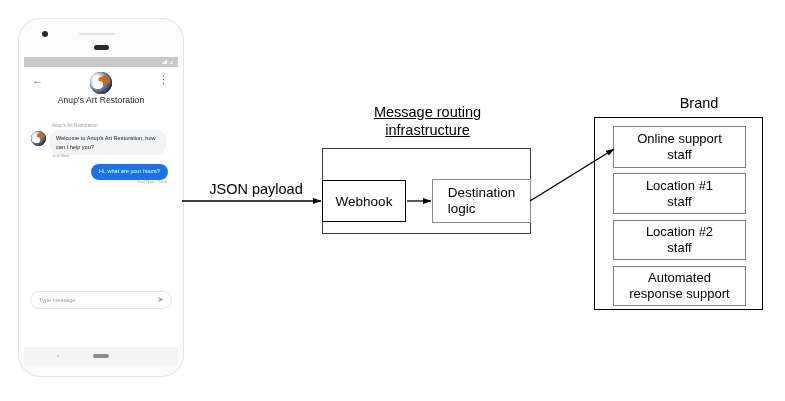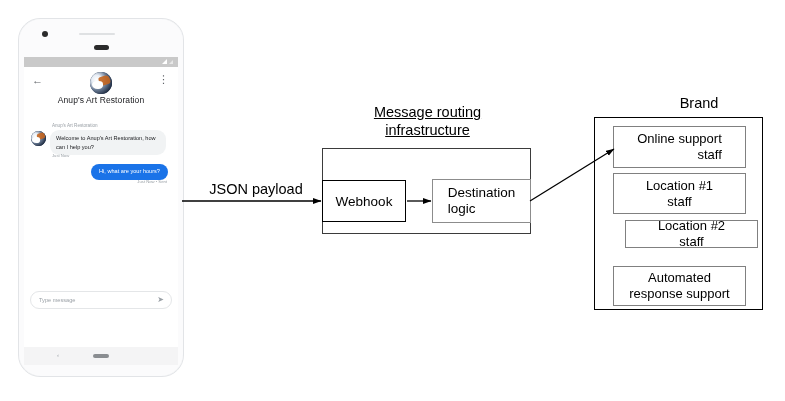--- a/index.html
+++ b/index.html
@@ -347,23 +347,23 @@
     background: #ffffff;
     display: flex;
     align-items: center;
     justify-content: center;
     text-align: center;
     font-size: 13px;
     line-height: 1.2;
     white-space: pre-line;
     color: #000;
   }
-  #brand-item-0 { top: 126px; height: 42px; text-align: right; }
+  #brand-item-0 { top: 126px; height: 42px; }
   #brand-item-1 { top: 173px; height: 41px; }
-  #brand-item-2 { top: 220px; height: 28px; margin-left: 12px; }
+  #brand-item-2 { top: 220px; height: 40px; }
   #brand-item-3 { top: 266px; height: 40px; }
 
   #json-label {
     left: 196px;
     top: 180px;
     width: 120px;
   }
   svg.arrow-layer {
     position: absolute;
     left: 0;

